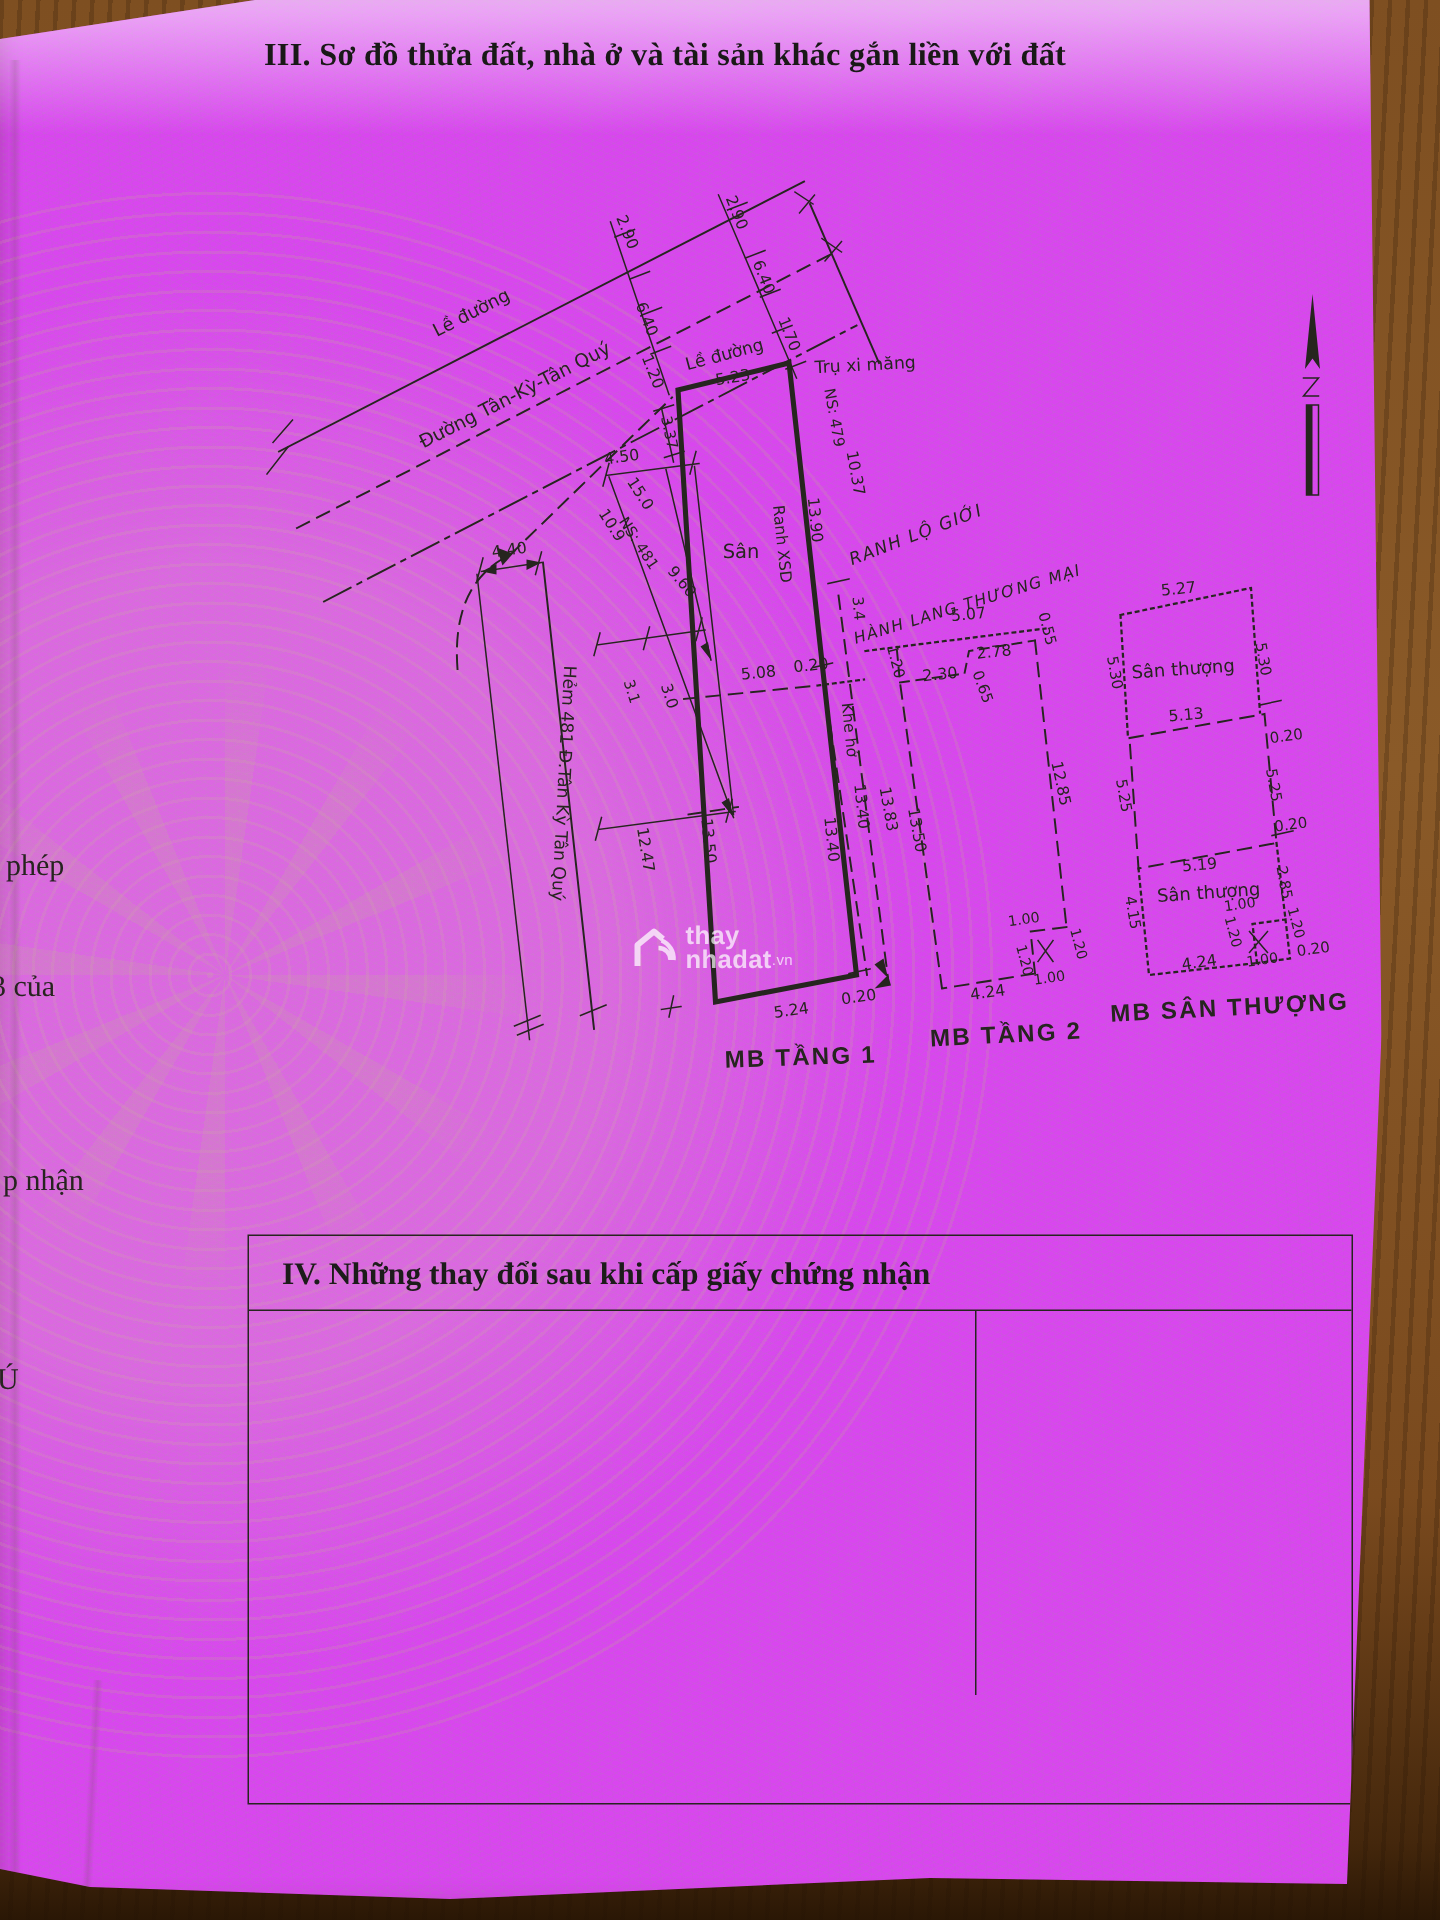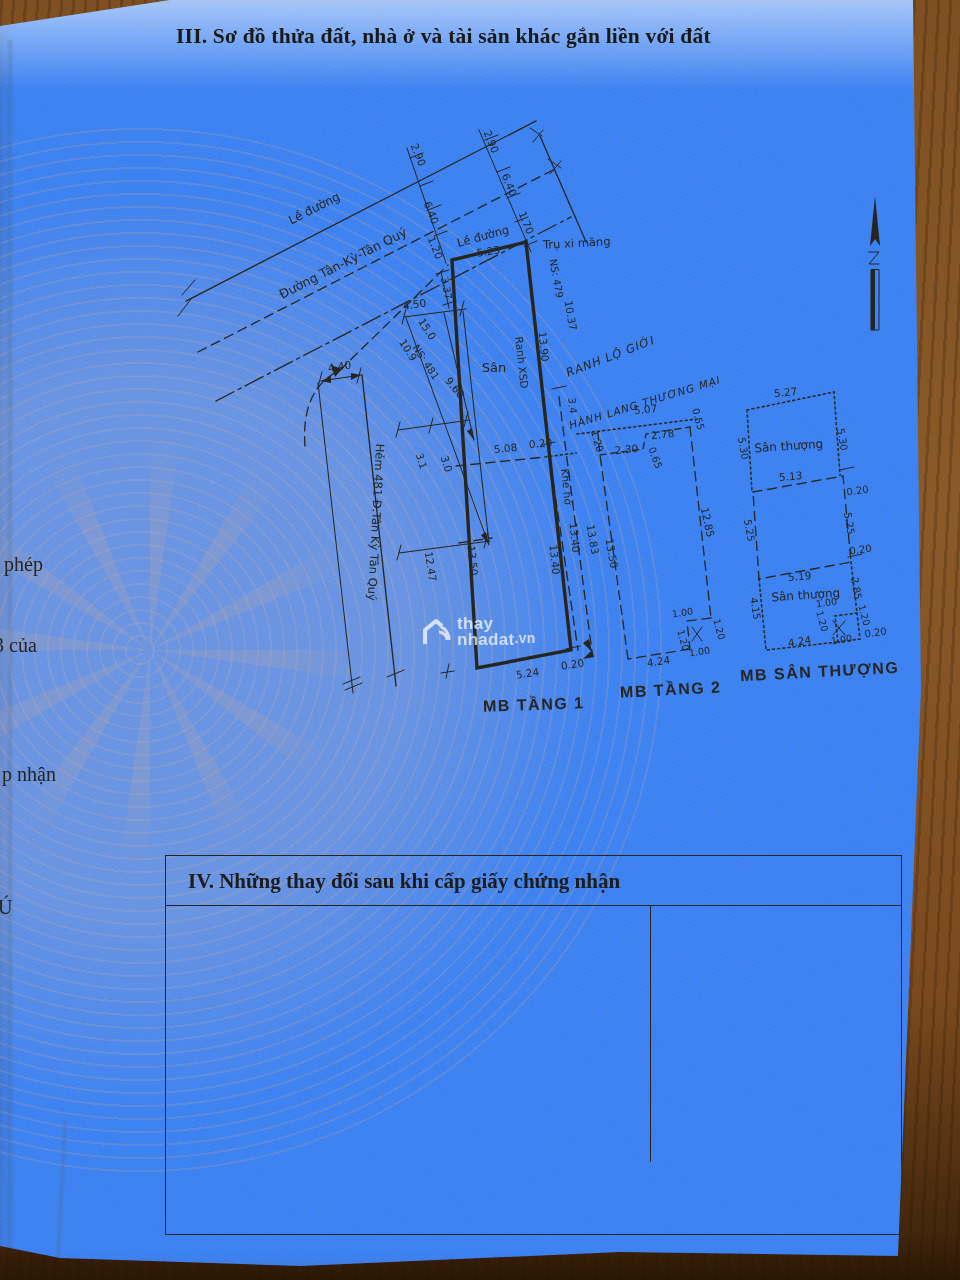--- a/index.html
+++ b/index.html
@@ -7,21 +7,21 @@
   .scene{position:relative;width:960px;height:1280px;font-family:"Liberation Serif",serif;}
 
   
   .wood{position:absolute;inset:0;
     background:
       repeating-linear-gradient(93deg, rgba(35,18,4,.22) 0 3px, rgba(0,0,0,0) 3px 12px),
       linear-gradient(180deg,#7e4f21 0%,#8a5a28 40%,#7a4a1e 78%,#44270c 96%,#2a1705 100%);
   }
 
   
-  .paper{position:absolute;inset:0;background:#3b82f6;
+  .paper{position:absolute;inset:0;background:#d946ef;
     clip-path:polygon(0px 26px,170px 0px,913px 0px,921px 690px,898px 1256px,620px 1252px,300px 1266px,60px 1258px,0px 1246px);
     box-shadow:inset -16px 0 20px -12px rgba(70,50,25,.35), inset 0 -18px 22px -14px rgba(70,50,25,.45), inset 10px 0 16px -12px rgba(70,50,25,.28);
   }
   
   .mesh{position:absolute;inset:0;opacity:.55;
     background:
       repeating-linear-gradient(24deg, rgba(145,158,138,.16) 0 .9px, rgba(0,0,0,0) .9px 4px),
       repeating-linear-gradient(-28deg, rgba(145,158,138,.15) 0 .9px, rgba(0,0,0,0) .9px 4px),
       repeating-linear-gradient(86deg, rgba(150,160,145,.08) 0 1px, rgba(0,0,0,0) 1px 7px);
   }
@@ -40,21 +40,21 @@
     background:linear-gradient(180deg, rgba(255,255,255,.55), rgba(255,255,255,0));}
   .crease{position:absolute;background:linear-gradient(90deg, rgba(0,0,0,0), rgba(90,80,60,.18), rgba(0,0,0,0));}
   .c1{left:6px;top:40px;width:8px;height:1210px;}
   .c2{left:58px;top:1120px;width:7px;height:145px;transform:rotate(3deg);}
 
   
   .title3{position:absolute;left:176px;top:24px;margin:0;font:bold 21.5px "Liberation Serif",serif;
     color:#191917;letter-spacing:.2px;}
 
   
-  .fragment{position:absolute;font:20px "Liberation Serif",serif;color:#26241f;white-space:nowrap;}
+  .fragment{position:absolute;font:20px "Liberation Serif",serif;color:#26241f;white-space:nowrap;margin-top:13px;}
   .f0{left:4px;top:553px;}
   .f1{left:-6px;top:634px;}
   .f2{left:2px;top:763px;}
   .f3{left:-2px;top:896px;}
 
   
   svg.plan{position:absolute;left:0;top:0;}
   .ln{stroke:#26251f;stroke-width:1.3;fill:none;stroke-linecap:square;}
   .thk{stroke-width:3.4;}
   .thin{stroke-width:1;}
@@ -64,25 +64,25 @@
   .ddot{stroke-dasharray:20 5 3 5;}
   .ah{fill:#26251f;stroke:none;}
   text.dim{font-family:"DejaVu Sans",sans-serif;fill:#26251f;text-anchor:middle;}
   text.hand{font-style:italic;font-family:"DejaVu Sans",sans-serif;letter-spacing:1px;}
   text.plan{font-weight:bold;font-family:"Liberation Sans",sans-serif;letter-spacing:1.5px;}
 
   
   .watermark{position:absolute;left:422px;top:616px;display:flex;align-items:center;gap:5px;
     color:rgba(255,255,255,.78);opacity:.9;}
   .wm-text{font:bold 17px "Liberation Sans",sans-serif;line-height:.95;letter-spacing:.3px;}
-  .wm-vn{font-size:14px;font-weight:bold;vertical-align:2px;}
+  .wm-vn{font-size:10px;font-weight:normal;vertical-align:2px;}
 
   
   .table4{position:absolute;left:165px;top:823px;width:735px;height:378px;
-    border:1.7px solid #26251f;color:#1c1c1a;margin-top:32px;}
+    border:1.7px solid #26251f;color:#1c1c1a;}
   .t4-title{height:50px;border-bottom:1.5px solid #26251f;
     font:bold 21px "Liberation Serif",serif;padding:13px 0 0 22px;box-sizing:border-box;}
   .t4-head{display:flex;height:70px;border-bottom:1.5px solid #26251f;}
   .t4-c1{flex:0 0 484px;border-right:1.5px solid #26251f;display:flex;align-items:center;justify-content:center;
     font:19px "Liberation Serif",serif;}
   .t4-c2{flex:1;display:flex;align-items:center;justify-content:center;text-align:center;
     font:19px "Liberation Serif",serif;line-height:1.4;padding:0 30px;}
   .t4-body{display:flex;height:256px;}
   .t4-b1{flex:0 0 484px;border-right:1.5px solid #26251f;}
   .t4-b2{flex:1;}

